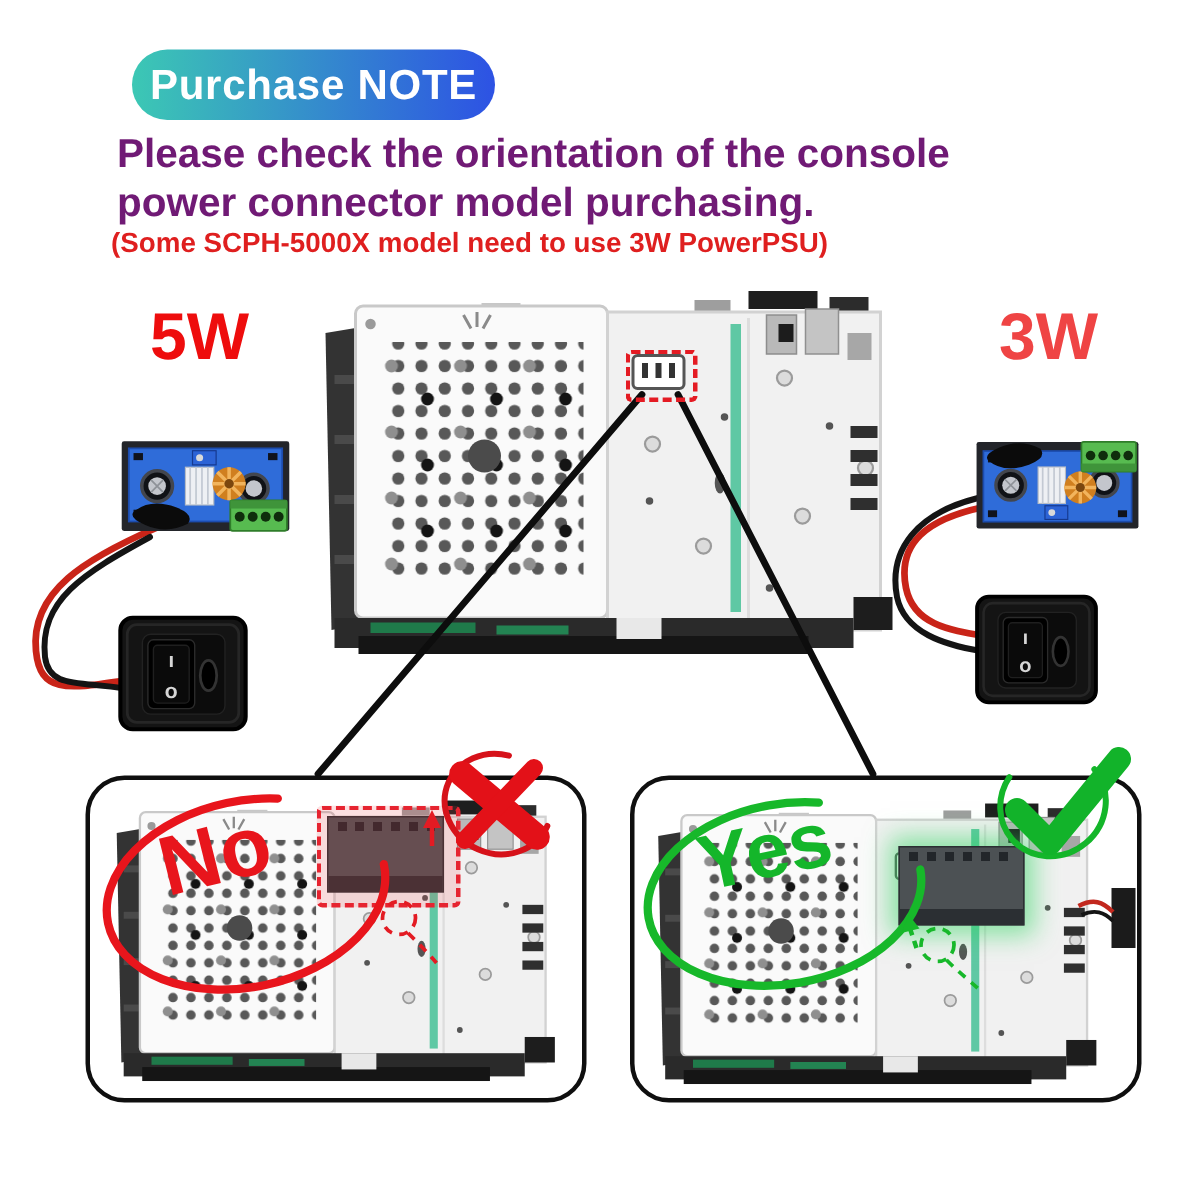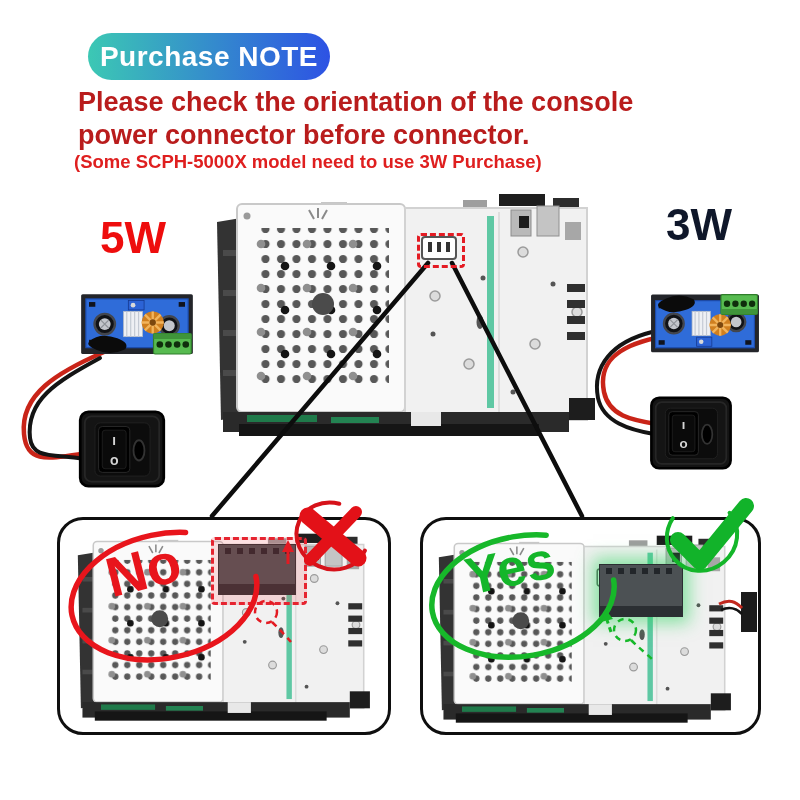--- a/index.html
+++ b/index.html
@@ -5,26 +5,26 @@
   html,body{margin:0;padding:0;background:#ffffff;}
   #stage{position:relative;width:800px;height:800px;background:#ffffff;overflow:hidden;
          font-family:"Liberation Sans",sans-serif;padding-left:12px;}
   .abs{position:absolute;}
 
   
   #badge{left:88px;top:33px;width:242px;height:47px;border-radius:24px;
          background:linear-gradient(90deg,#3cc8b4 0%,#2d52e4 100%);
          display:flex;align-items:center;justify-content:center;}
   #badge span{color:#ffffff;font-size:28px;font-weight:bold;letter-spacing:.5px;}
-  #heading{left:78px;top:86px;width:672px;color:#b91c1c;font-size:27px;font-weight:bold;line-height:33px;}
+  #heading{left:78px;top:86px;width:672px;color:#701a75;font-size:27px;font-weight:bold;line-height:33px;}
   #subnote{left:74px;top:151px;color:#df1f1f;font-size:18.5px;font-weight:bold;}
 
   .watt{font-size:44px;font-weight:800;}
-  #watt-left{left:100px;top:213px;color:#ee0d0d;}
-  #watt-right{left:666px;top:200px;color:#0f172a;}
+  #watt-left{left:100px;top:200px;color:#ee0d0d;}
+  #watt-right{left:666px;top:200px;color:#ef4444;}
 
   
   #connector-box{left:417px;top:233px;width:42px;height:29px;border:3px dashed #e41b23;border-radius:4px;}
 
   
   .panel{top:517px;width:328px;height:212px;background:#ffffff;border:3.5px solid #0f0f0f;
          border-radius:26px;overflow:hidden;}
   #panel-no{left:57px;}
   #panel-yes{left:420px;width:335px;}
   .hand-word{font-weight:800;line-height:1;}
@@ -162,23 +162,23 @@
         <ellipse cx="66" cy="44" rx="6" ry="11" fill="#000000" stroke="#333333" stroke-width="2"></ellipse>
       </g>
     </defs>
   </svg>
 
   <div id="badge" class="abs">
     <span>Purchase NOTE</span>
   </div>
   <div id="heading" class="abs">
     <div>Please check the orientation of the console</div>
-    <div>power connector before connector.</div>
-  </div>
-  <div id="subnote" class="abs">(Some SCPH-5000X model need to use 3W Purchase)</div>
+    <div>power connector model purchasing.</div>
+  </div>
+  <div id="subnote" class="abs">(Some SCPH-5000X model need to use 3W PowerPSU)</div>
 
   <div id="watt-left" class="abs watt">5W</div>
   <div id="watt-right" class="abs watt">3W</div>
 
   <svg class="abs" style="left:0;top:0" width="800" height="800">
     <path d="M104,352 C58,372 20,394 24,434 C27,466 50,458 96,452" stroke="#c92418" stroke-width="4.5" fill="none" stroke-linecap="round"></path>
     <path d="M100,358 C56,382 26,400 30,438 C33,462 58,452 100,462" stroke="#141414" stroke-width="4" fill="none" stroke-linecap="round"></path>
     <path d="M656,338 C618,346 598,362 604,392 C609,416 632,420 656,424" stroke="#c92418" stroke-width="4.5" fill="none" stroke-linecap="round"></path>
     <path d="M652,332 C612,342 592,366 598,398 C603,422 630,430 654,434" stroke="#141414" stroke-width="4" fill="none" stroke-linecap="round"></path>
   </svg>

